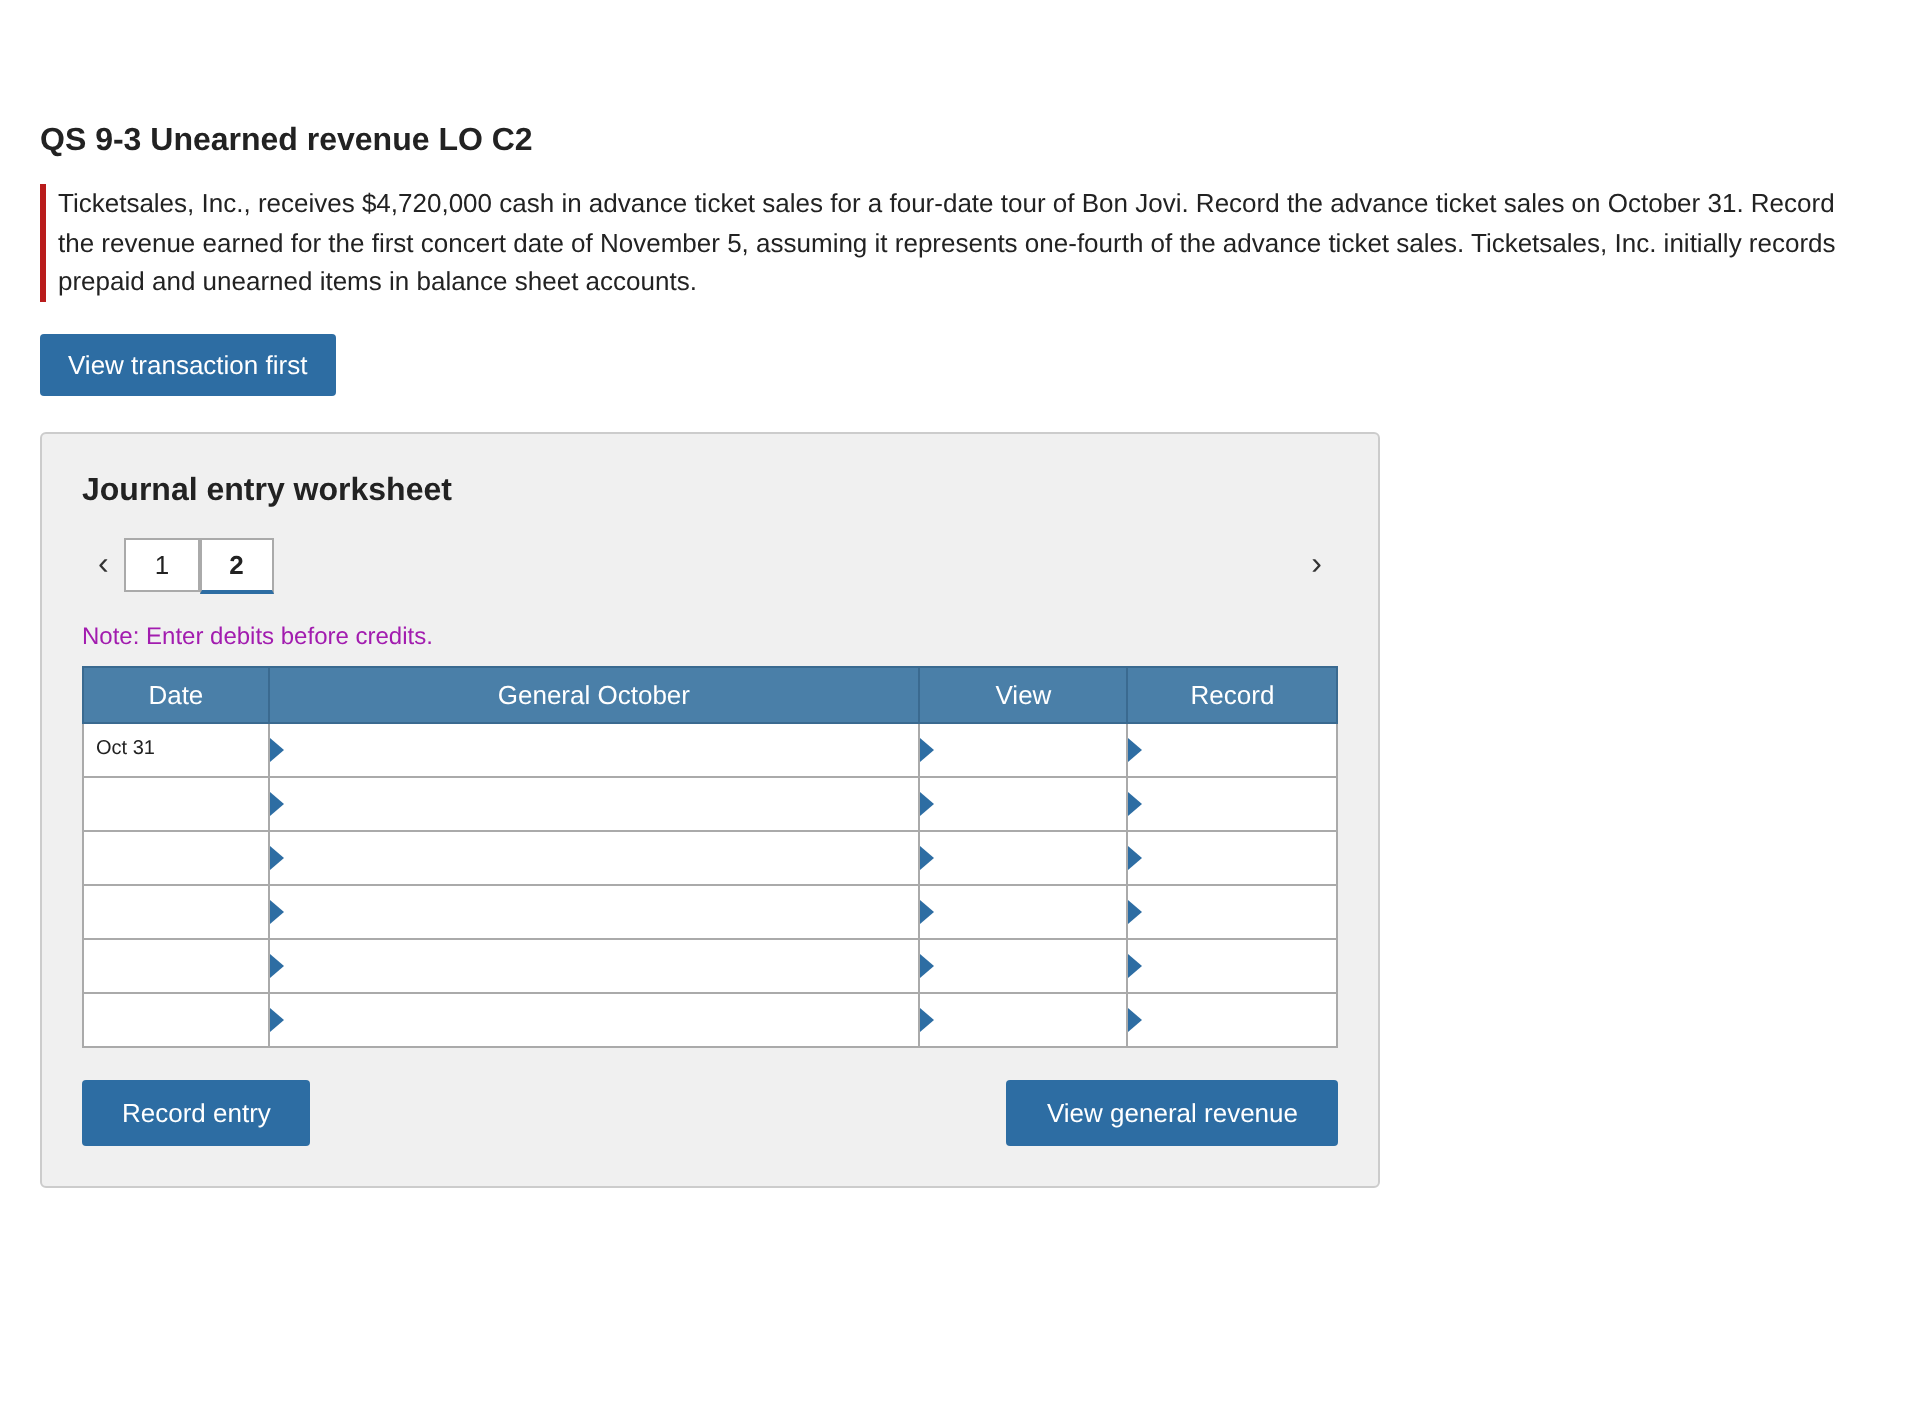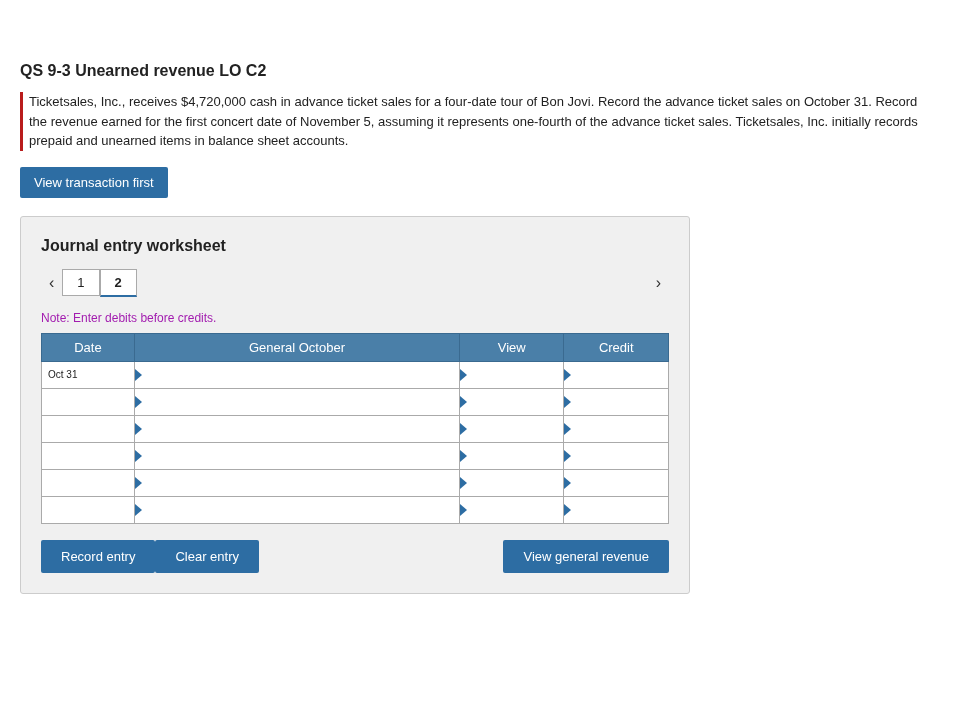--- a/index.html
+++ b/index.html
@@ -186,21 +186,21 @@
 
 
   <div class="note-text">Note: Enter debits before credits.</div>
 
   <table class="journal-table">
     <thead>
       <tr>
         <th class="date-col">Date</th>
         <th class="gj-col">General October</th>
         <th class="debit-col">View</th>
-        <th class="credit-col">Credit</th>
+        <th class="credit-col">Record</th>
       </tr>
     </thead>
     <tbody id="journal-tbody">
     <tr>
           <td class="date-cell">Oct 31</td>
           <td>
             <div class="cell-inner">
               <span class="cell-indicator"></span>
               <input type="text" style="">
             </div>
@@ -321,19 +321,18 @@
               <span class="cell-indicator"></span>
               <input type="text" style="">
             </div>
           </td>
         </tr>
       </tbody>
   </table>
 
   <div class="bottom-buttons">
     <button class="btn-action">Record entry</button>
-    <button class="btn-action">Clear entry</button>
     <button class="btn-action right">View general revenue</button>
   </div>
 </div>
 
 
 
 
 </body></html>

